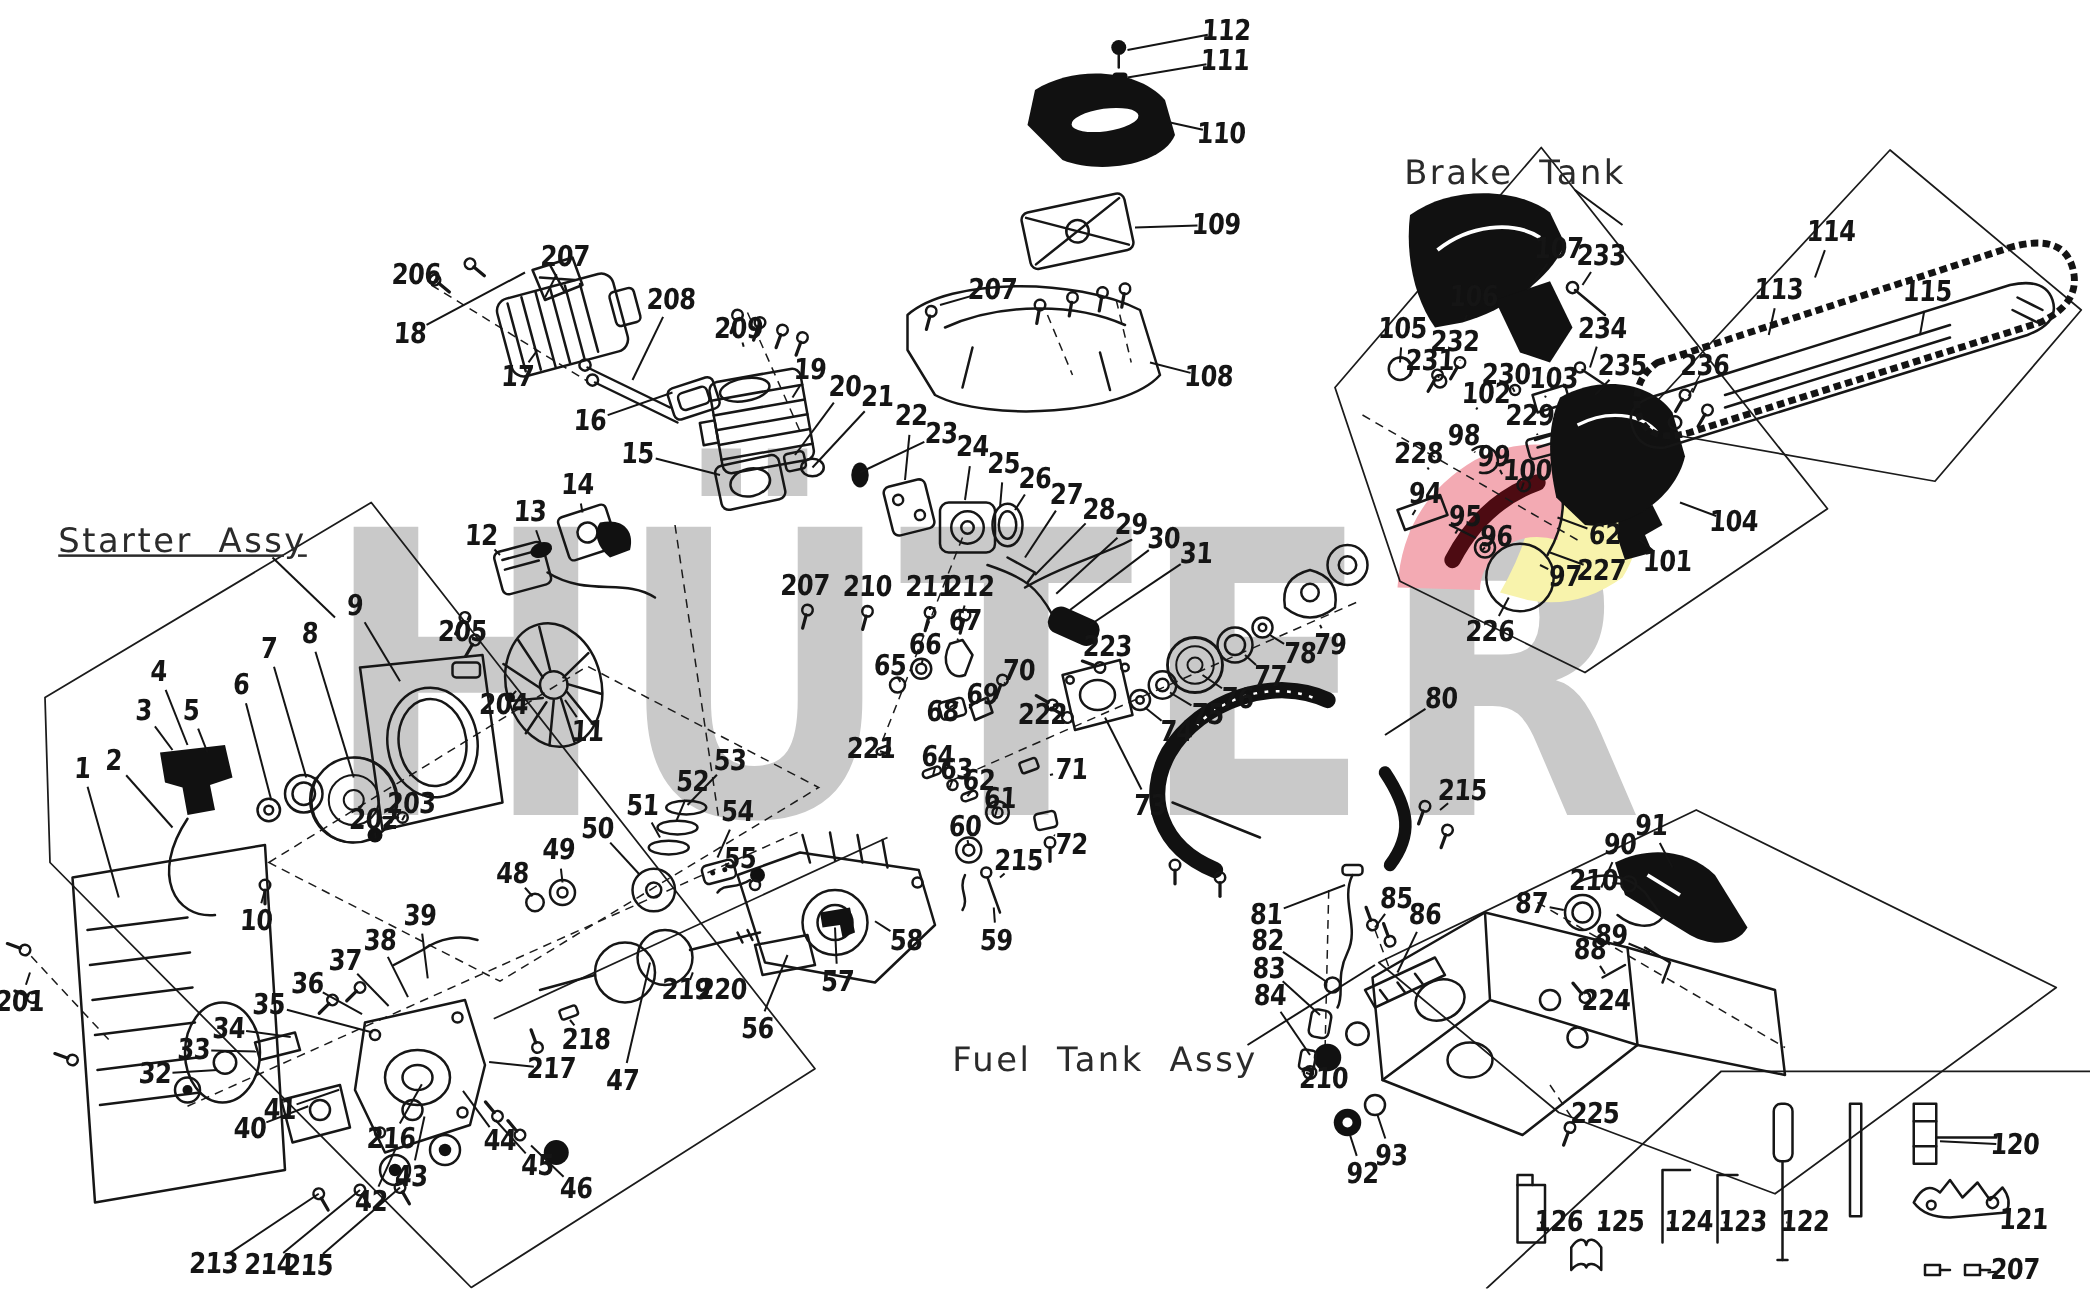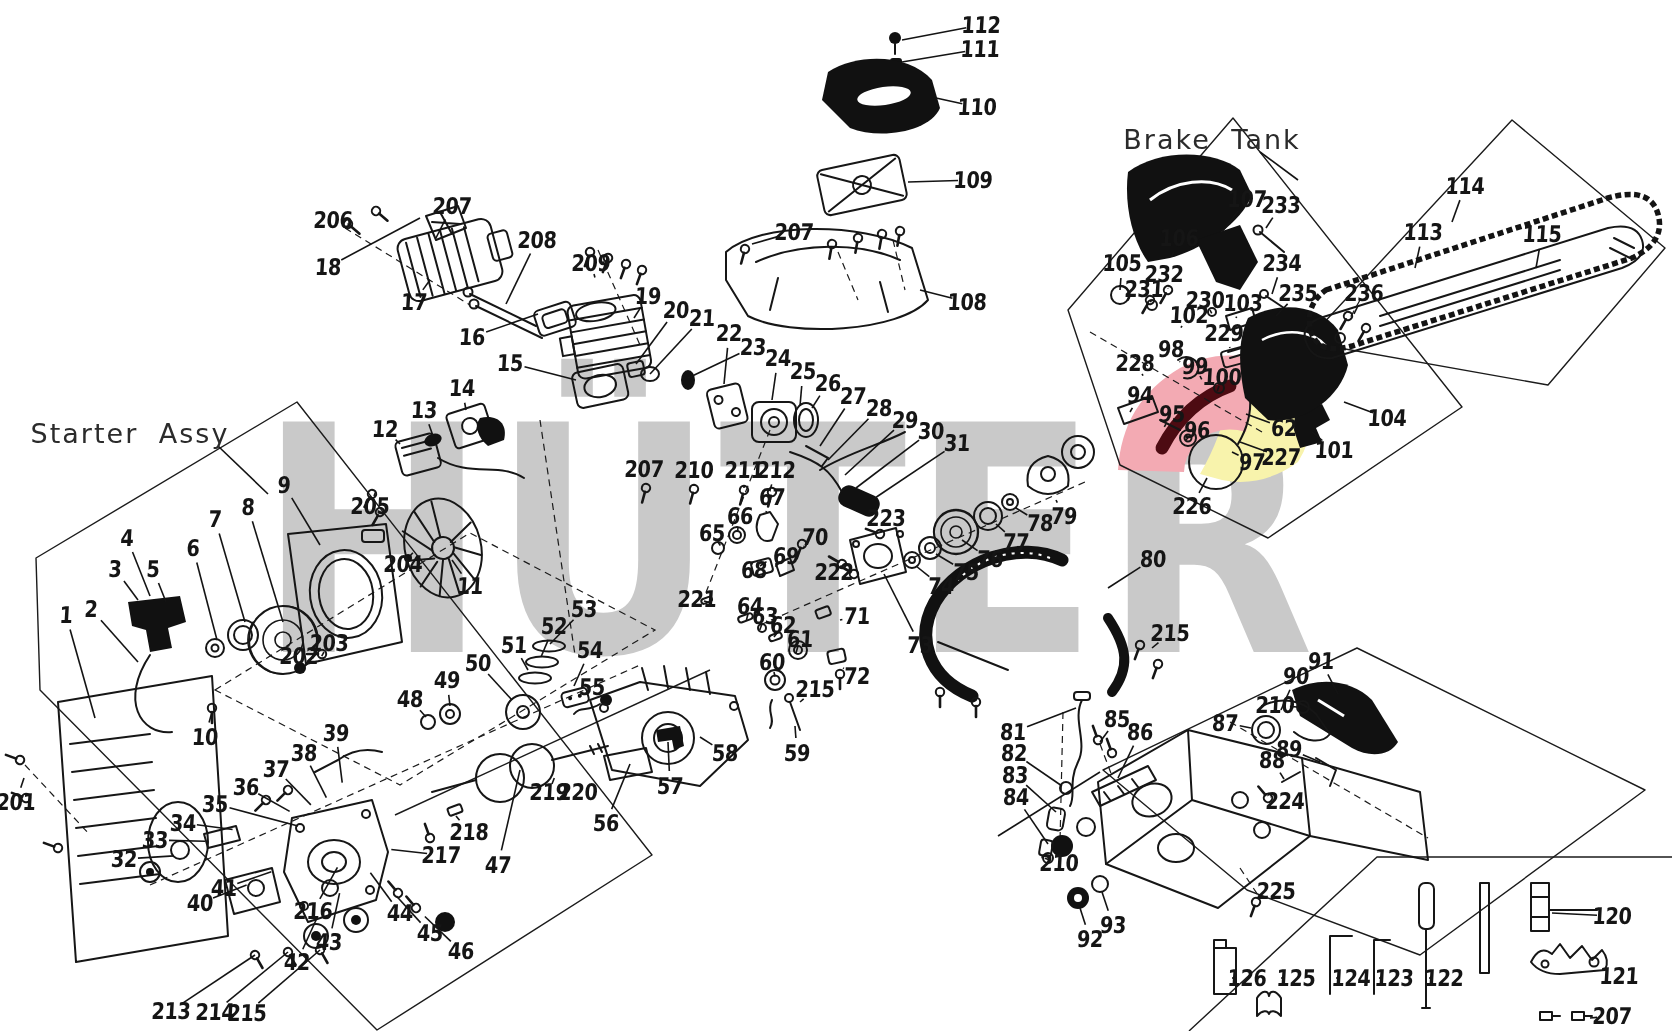--- a/index.html
+++ b/index.html
@@ -768,17 +768,18 @@
       <div class="co" style="left: 1296px; top: 676px;">90</div>
       <div class="co" style="left: 1321px; top: 661px;">91</div>
       <div class="co" style="left: 1247px; top: 978px;">126</div>
       <div class="co" style="left: 1296px; top: 978px;">125</div>
       <div class="co" style="left: 1351px; top: 978px;">124</div>
       <div class="co" style="left: 1394px; top: 978px;">123</div>
       <div class="co" style="left: 1444px; top: 978px;">122</div>
       <div class="co" style="left: 1612px; top: 916px;">120</div>
       <div class="co" style="left: 1619px; top: 976px;">121</div>
       <div class="co" style="left: 1612px; top: 1016px;">207</div>
-      <div class="title" style="left: 130px; top: 433px;">Starter Assy</div>
+      <div class="title" style="left: 146px; top: 433px; text-decoration: underline;">Starter Assy</div>
       <div class="title" style="left: 1212px; top: 139px;">Brake Tank</div>
+      <div class="title" style="left: 884px; top: 848px;">Fuel Tank Assy</div>
     </div>
 
 </div>
 
 </body></html>

